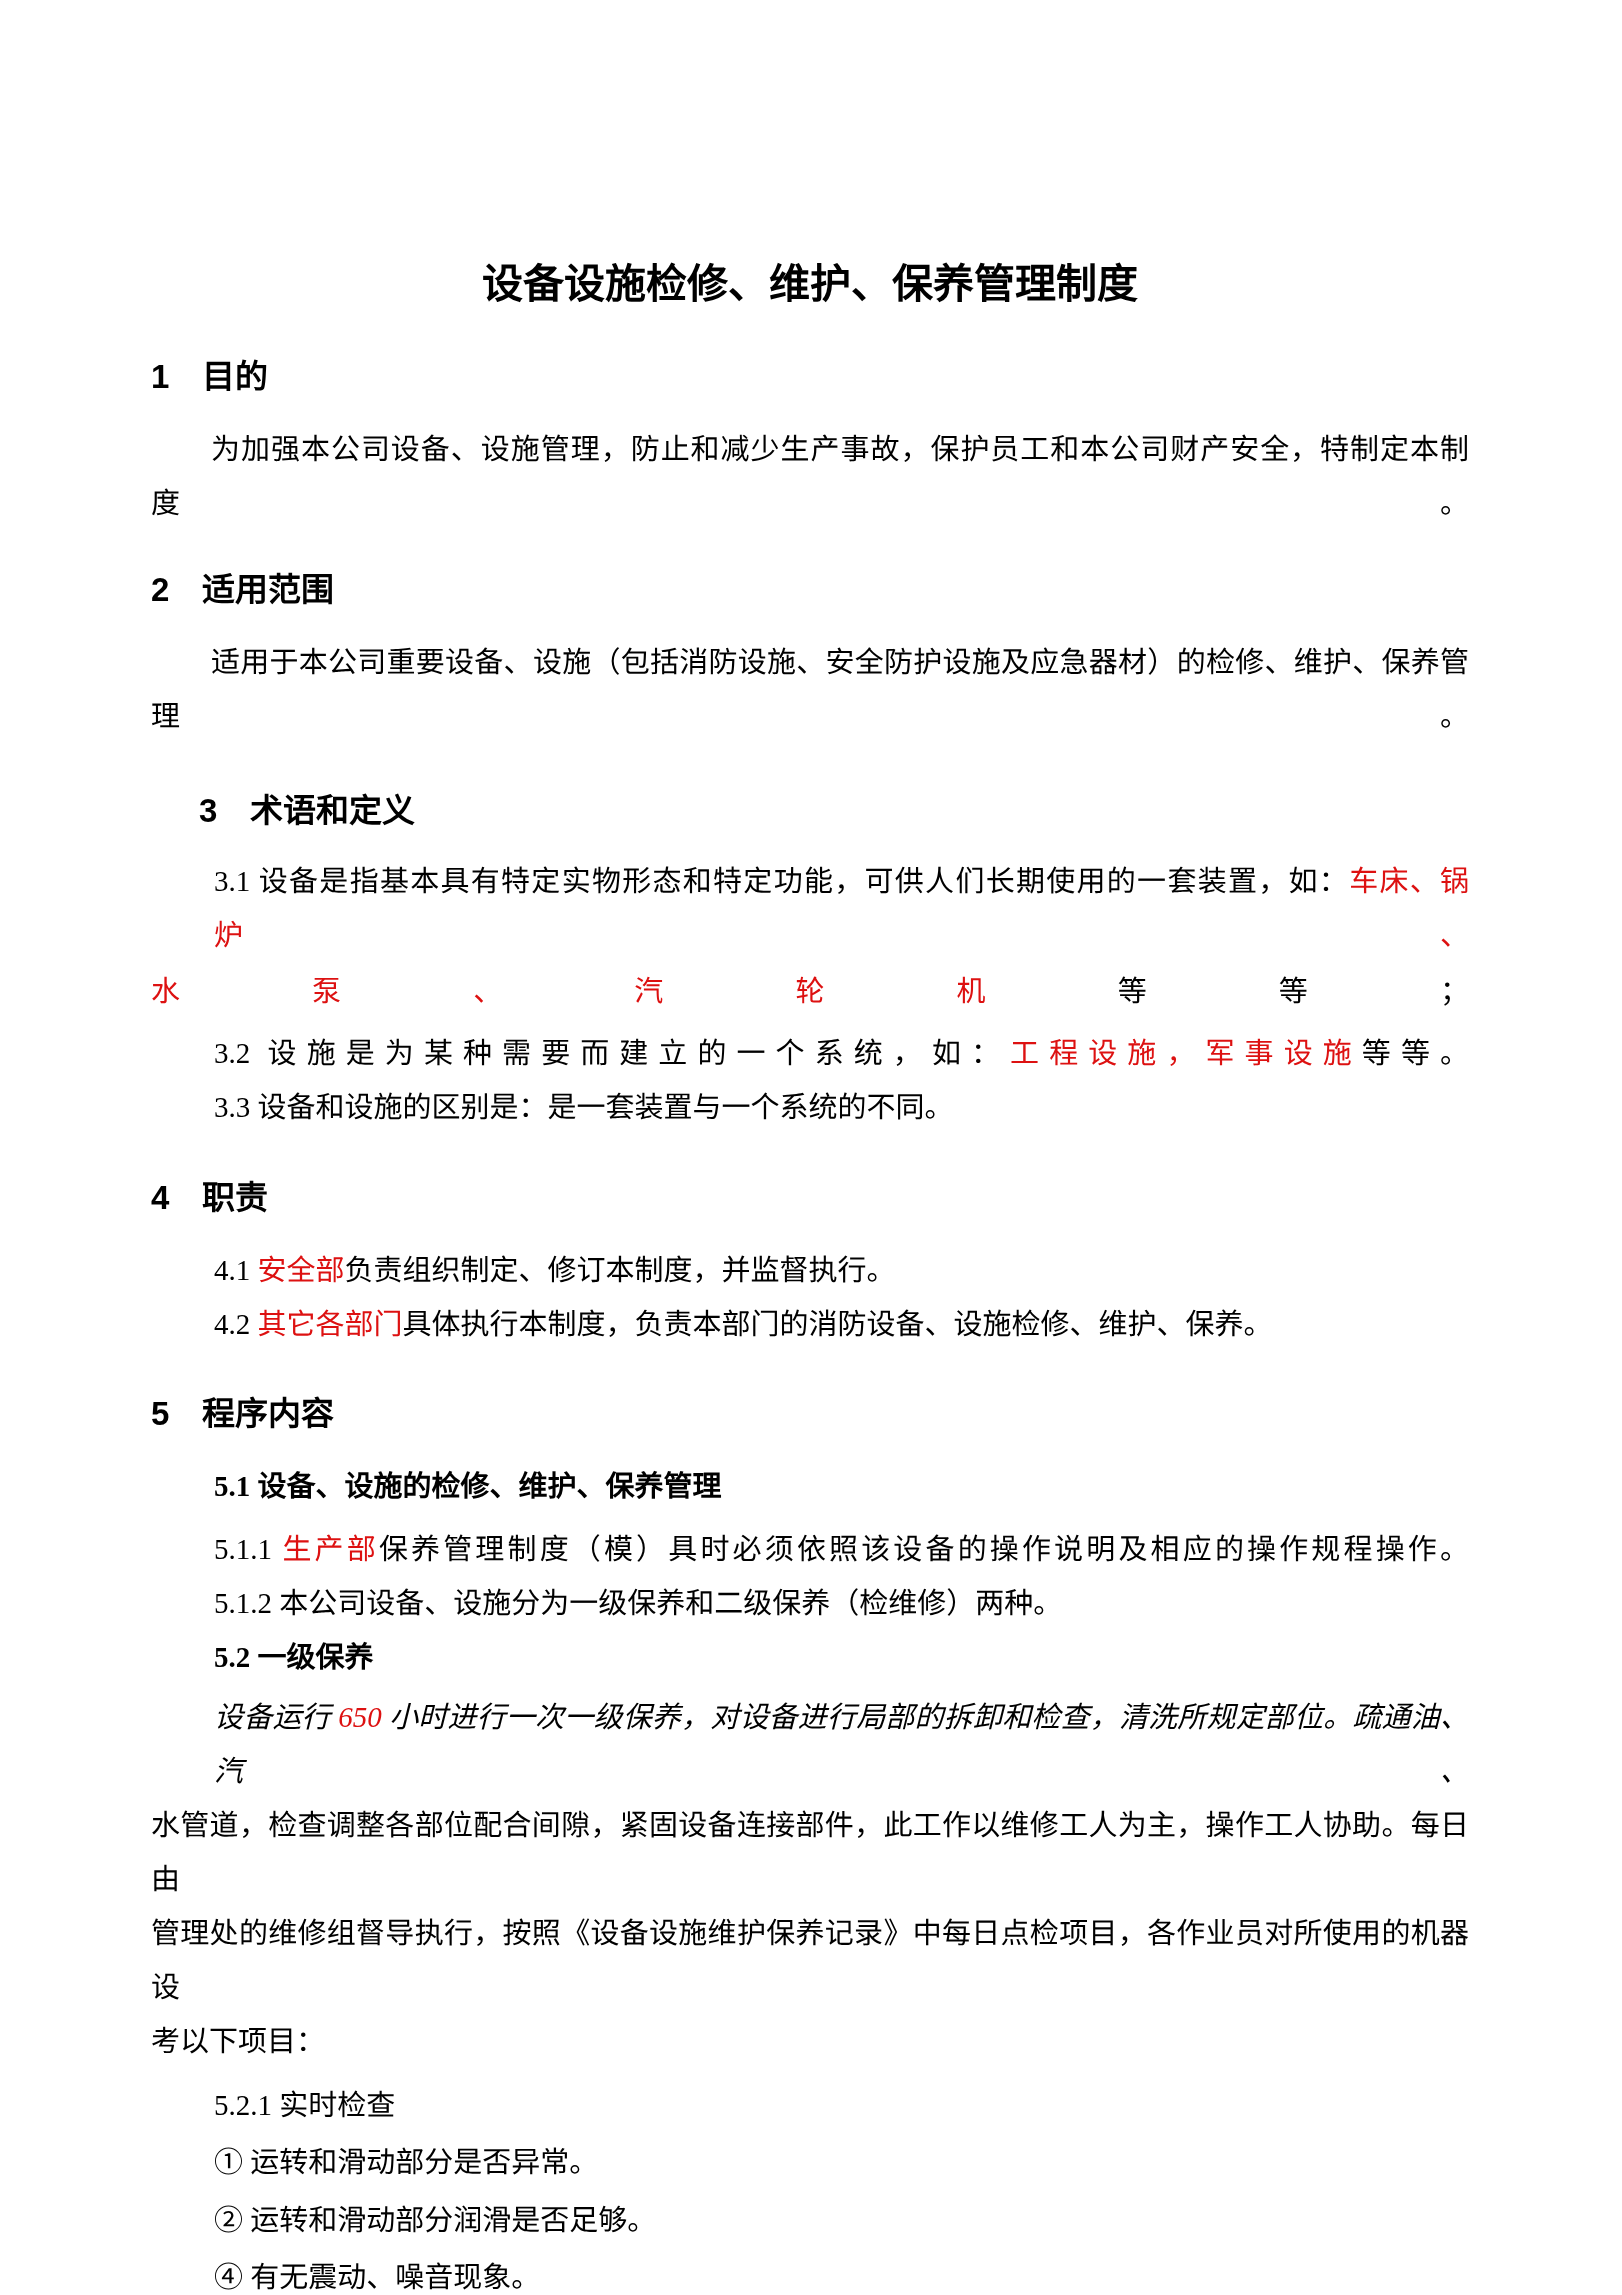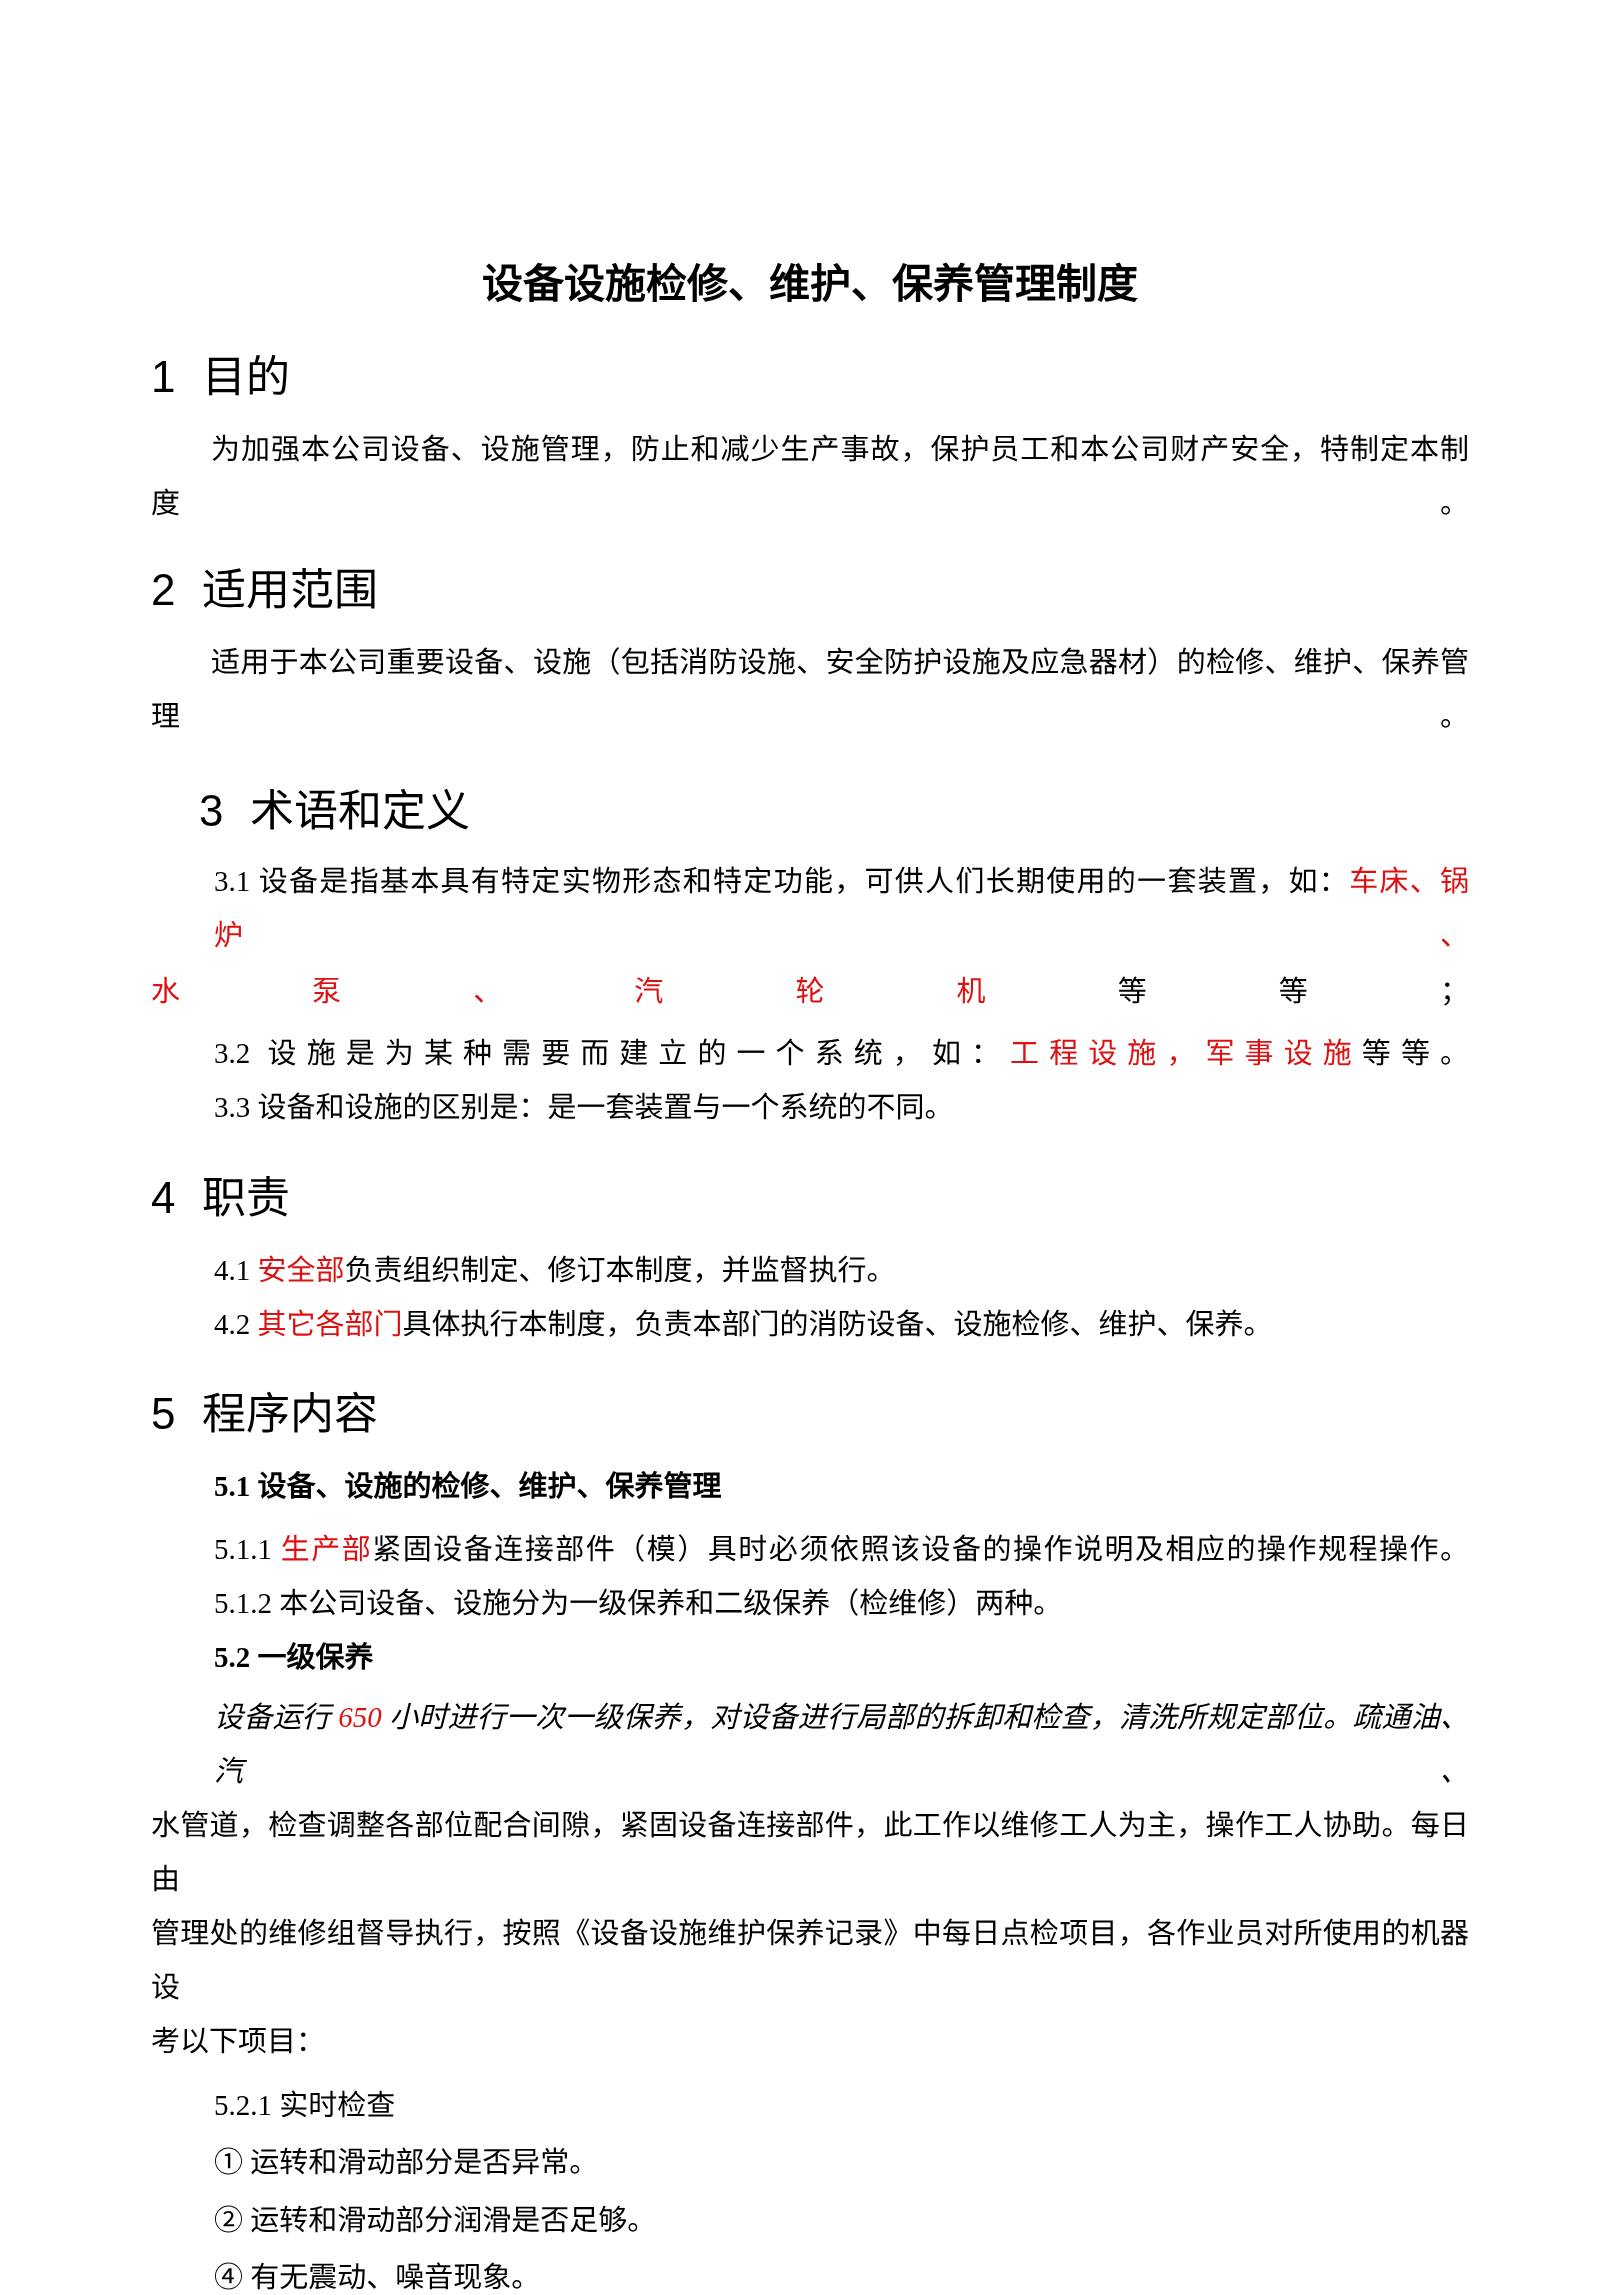--- a/index.html
+++ b/index.html
@@ -23,22 +23,22 @@
   }
   .title{
     font-size:41px;
     font-weight:bold;
     line-height:65px;
     text-align:center;
     font-family:"Liberation Serif","DejaVu Serif",serif;
   }
   .sec{
     font-family:"Liberation Sans","DejaVu Sans",sans-serif;
-    font-weight:normal;
-    font-size:44px;
+    font-weight:bold;
+    font-size:33px;
     line-height:54px;
   }
   .sec .hnum{display:inline-block;width:51px;}
   .line{line-height:54px;}
   .sub{padding-left:63px;}
   .ind{text-indent:60px;}
   .jl{
     text-align:justify;
     text-align-last:justify;
     text-justify:inter-character;
@@ -91,21 +91,21 @@
   </div>
   <div class="line sub nw">
     <span>4.2 </span><span class="red">其它各部门</span><span>具体执行本制度，负责本部门的消防设备、设施检修、维护、保养。</span>
   </div>
 
   <div class="sec m55">
     <span class="hnum">5</span><span>程序内容</span>
   </div>
   <div class="line sub b nw m28">5.1 设备、设施的检修、维护、保养管理</div>
   <div class="line sub jl m14">
-    <span>5.1.1 </span><span class="red">生产部</span><span>紧固设备连接部件（模）具时必须依照该设备的操作说明及相应的操作规程操作。</span>
+    <span>5.1.1 </span><span class="red">生产部</span><span>保养管理制度（模）具时必须依照该设备的操作说明及相应的操作规程操作。</span>
   </div>
   <div class="line sub nw">5.1.2 本公司设备、设施分为一级保养和二级保养（检维修）两种。</div>
   <div class="line sub b nw">5.2 一级保养</div>
 
   <div class="line sub jl m8">
     <span>设备运行 </span><span class="red">650</span><span> 小时进行一次一级保养，对设备进行局部的拆卸和检查，清洗所规定部位。疏通油、汽、</span>
   </div>
   <div class="line jl">水管道，检查调整各部位配合间隙，紧固设备连接部件，此工作以维修工人为主，操作工人协助。每日由</div>
   <div class="line jl">管理处的维修组督导执行，按照《设备设施维护保养记录》中每日点检项目，各作业员对所使用的机器设</div>
   <div class="line nw">考以下项目：</div>

